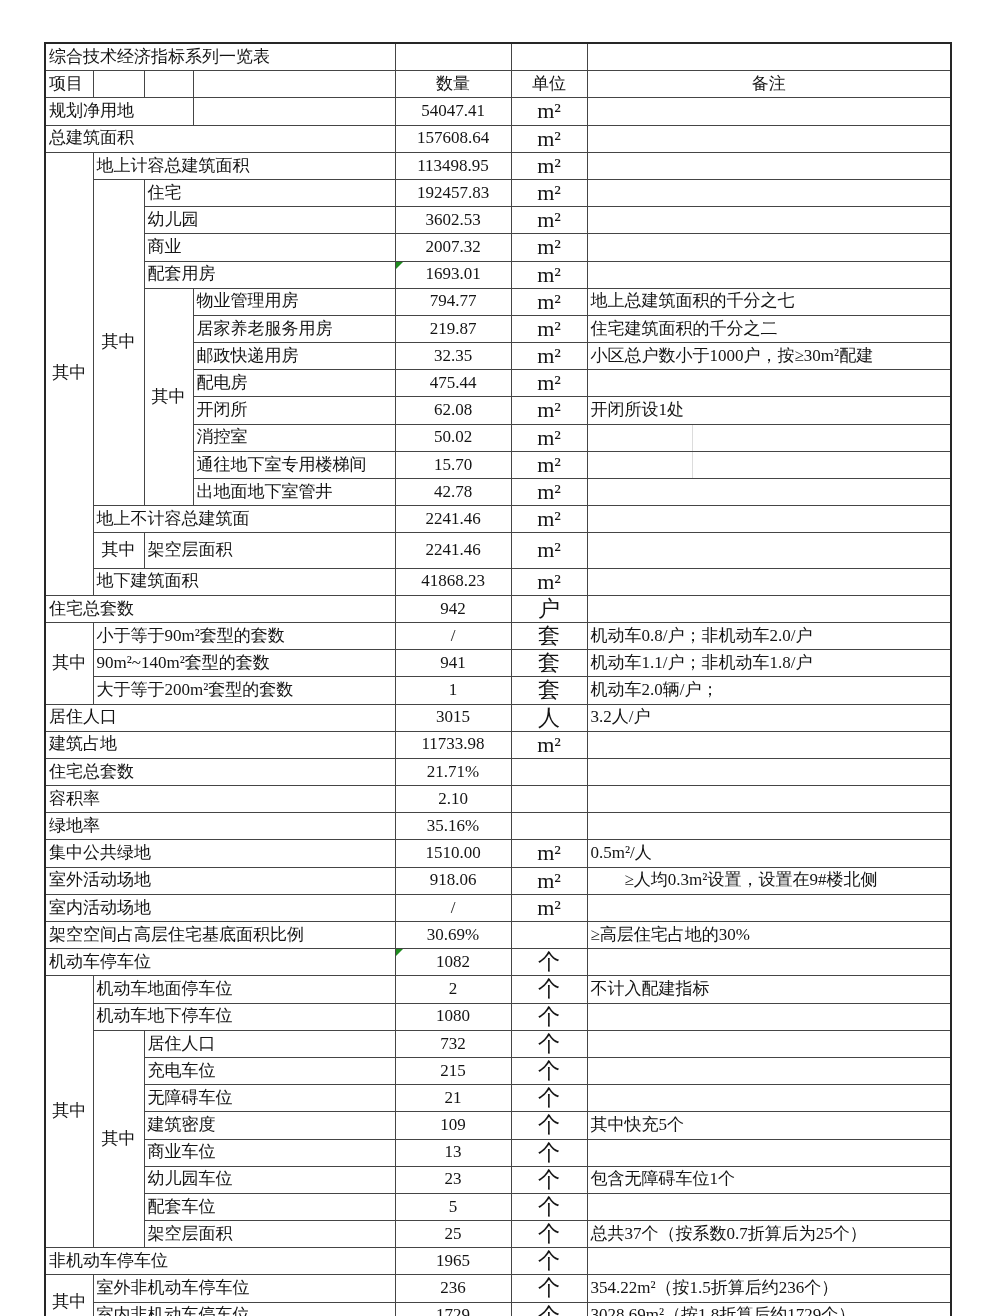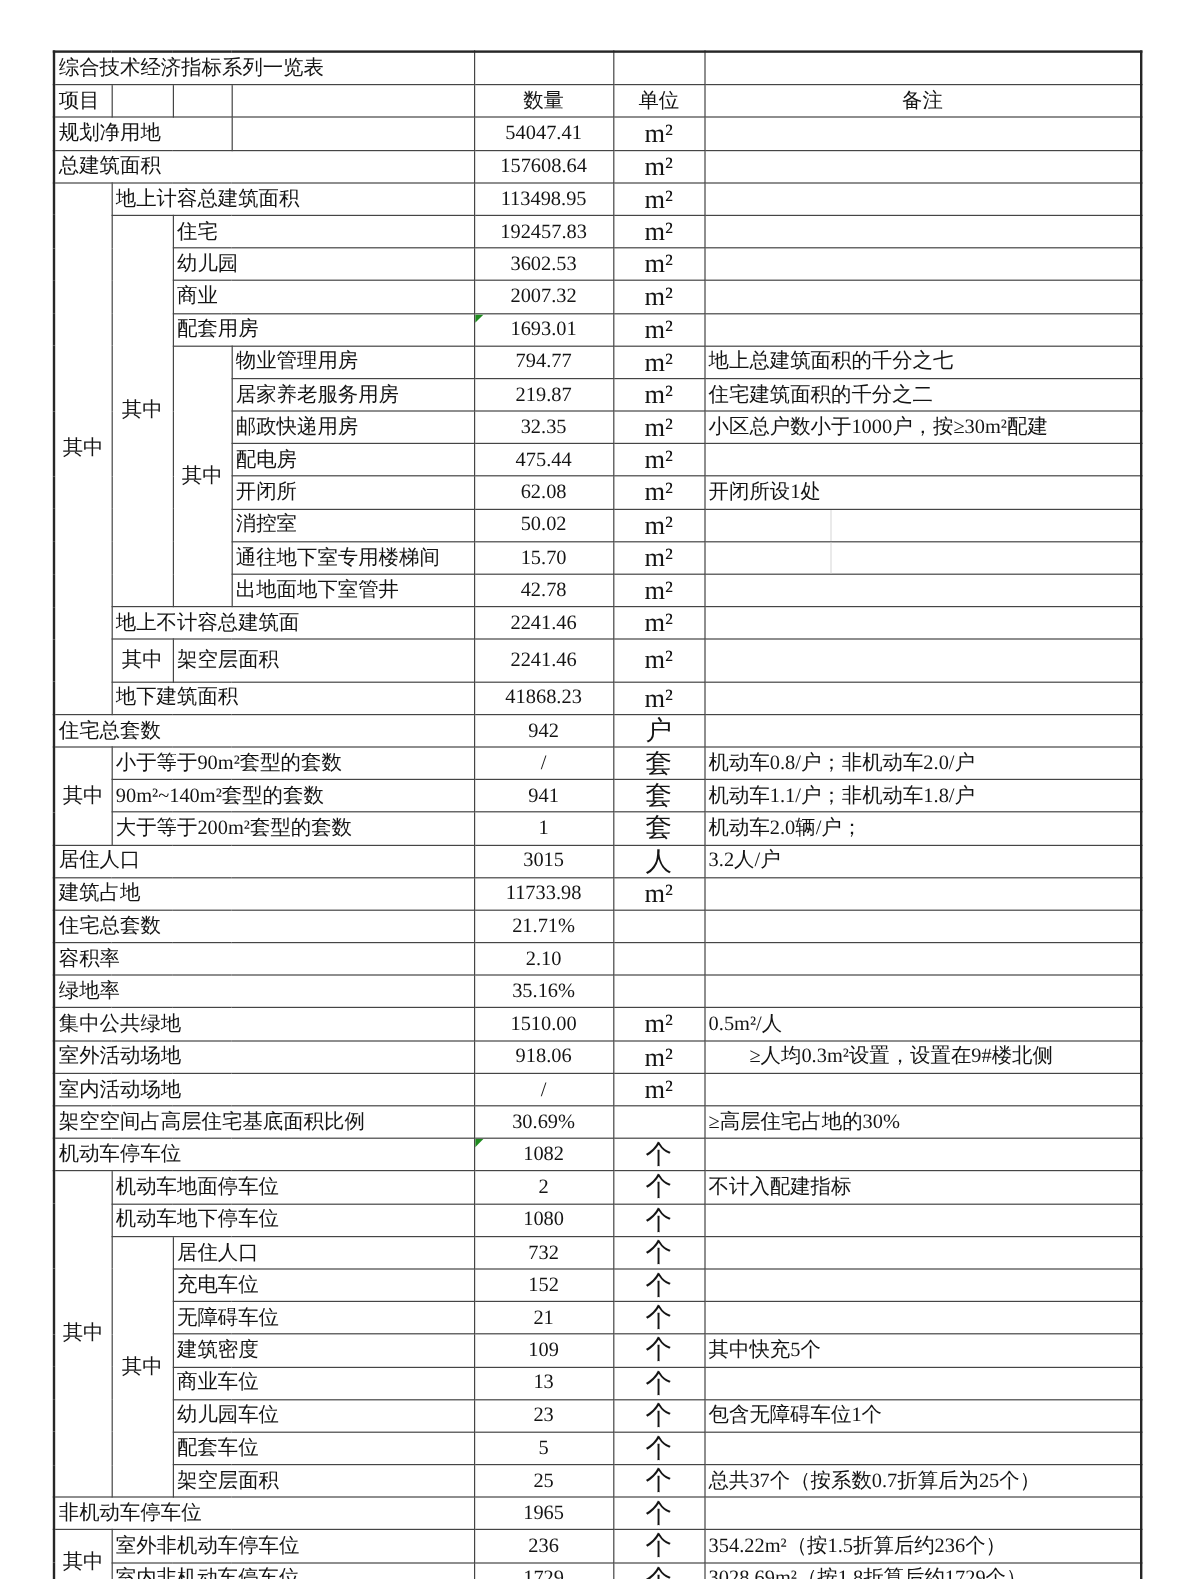--- a/index.html
+++ b/index.html
@@ -326,21 +326,21 @@
 <tr>
   <td class="zhong" rowspan="8">其中</td>
   <td class="item" colspan="2">居住人口</td>
   <td class="qty">732</td>
   <td class="unit">个</td>
   <td class="remark"></td>
 </tr>
 
 <tr>
   <td class="item" colspan="2">充电车位</td>
-  <td class="qty">152</td>
+  <td class="qty">215</td>
   <td class="unit">个</td>
   <td class="remark"></td>
 </tr>
 
 <tr>
   <td class="item" colspan="2">无障碍车位</td>
   <td class="qty">21</td>
   <td class="unit">个</td>
   <td class="remark"></td>
 </tr>

